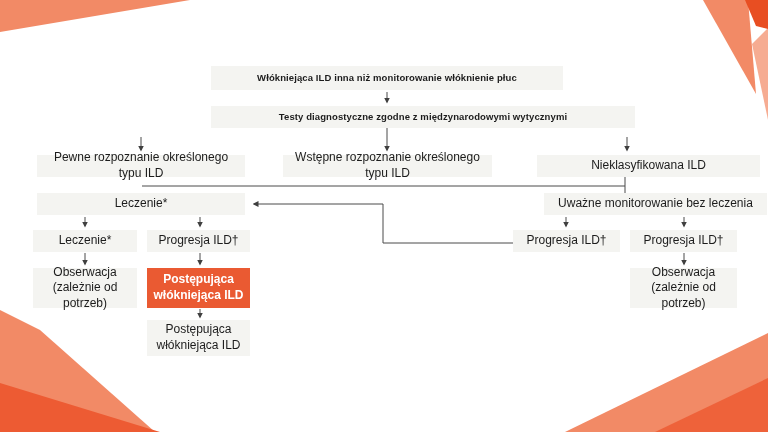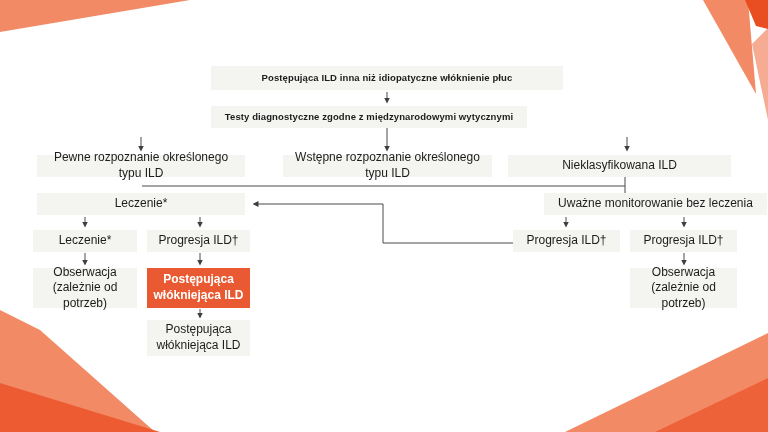--- a/index.html
+++ b/index.html
@@ -56,36 +56,36 @@
       <line x1="684" y1="217" x2="684" y2="226" marker-end="url(#arrw)"></line>
       <polyline points="513,243 383,243 383,204 254,204" marker-end="url(#arrw)"></polyline>
       <line x1="85" y1="253" x2="85" y2="264" marker-end="url(#arrw)"></line>
       <line x1="200" y1="253" x2="200" y2="264" marker-end="url(#arrw)"></line>
       <line x1="684" y1="253" x2="684" y2="264" marker-end="url(#arrw)"></line>
       <line x1="200" y1="309" x2="200" y2="317" marker-end="url(#arrw)"></line>
     </g>
   </svg>
 
   <div class="node bold" style="left:211px;top:66px;width:352px;height:24px;">
-    <span>Postępująca ILD inna niż idiopatyczne włóknienie płuc</span>
+    <span>Włókniejąca ILD inna niż monitorowanie włóknienie płuc</span>
   </div>
 
-  <div class="node bold" style="left:211px;top:106px;width:316px;height:22px;">
+  <div class="node bold" style="left:211px;top:106px;width:424px;height:22px;">
     <span>Testy diagnostyczne zgodne z międzynarodowymi wytycznymi</span>
   </div>
 
   <div class="node" style="left:37px;top:155px;width:208px;height:22px;">
     <span>Pewne rozpoznanie określonego typu ILD</span>
   </div>
 
   <div class="node" style="left:283px;top:155px;width:209px;height:22px;align-items:center;">
     <span>Wstępne rozpoznanie określonego typu ILD</span>
   </div>
 
-  <div class="node" style="left:508px;top:155px;width:223px;height:22px;">
+  <div class="node" style="left:537px;top:155px;width:223px;height:22px;">
     <span>Nieklasyfikowana ILD</span>
   </div>
 
   <div class="node" style="left:37px;top:193px;width:208px;height:22px;">
     <span>Leczenie*</span>
   </div>
 
   <div class="node" style="left:516px;top:193px;width:223px;height:22px;margin-left:28px;">
     <span>Uważne monitorowanie bez leczenia</span>
   </div>

